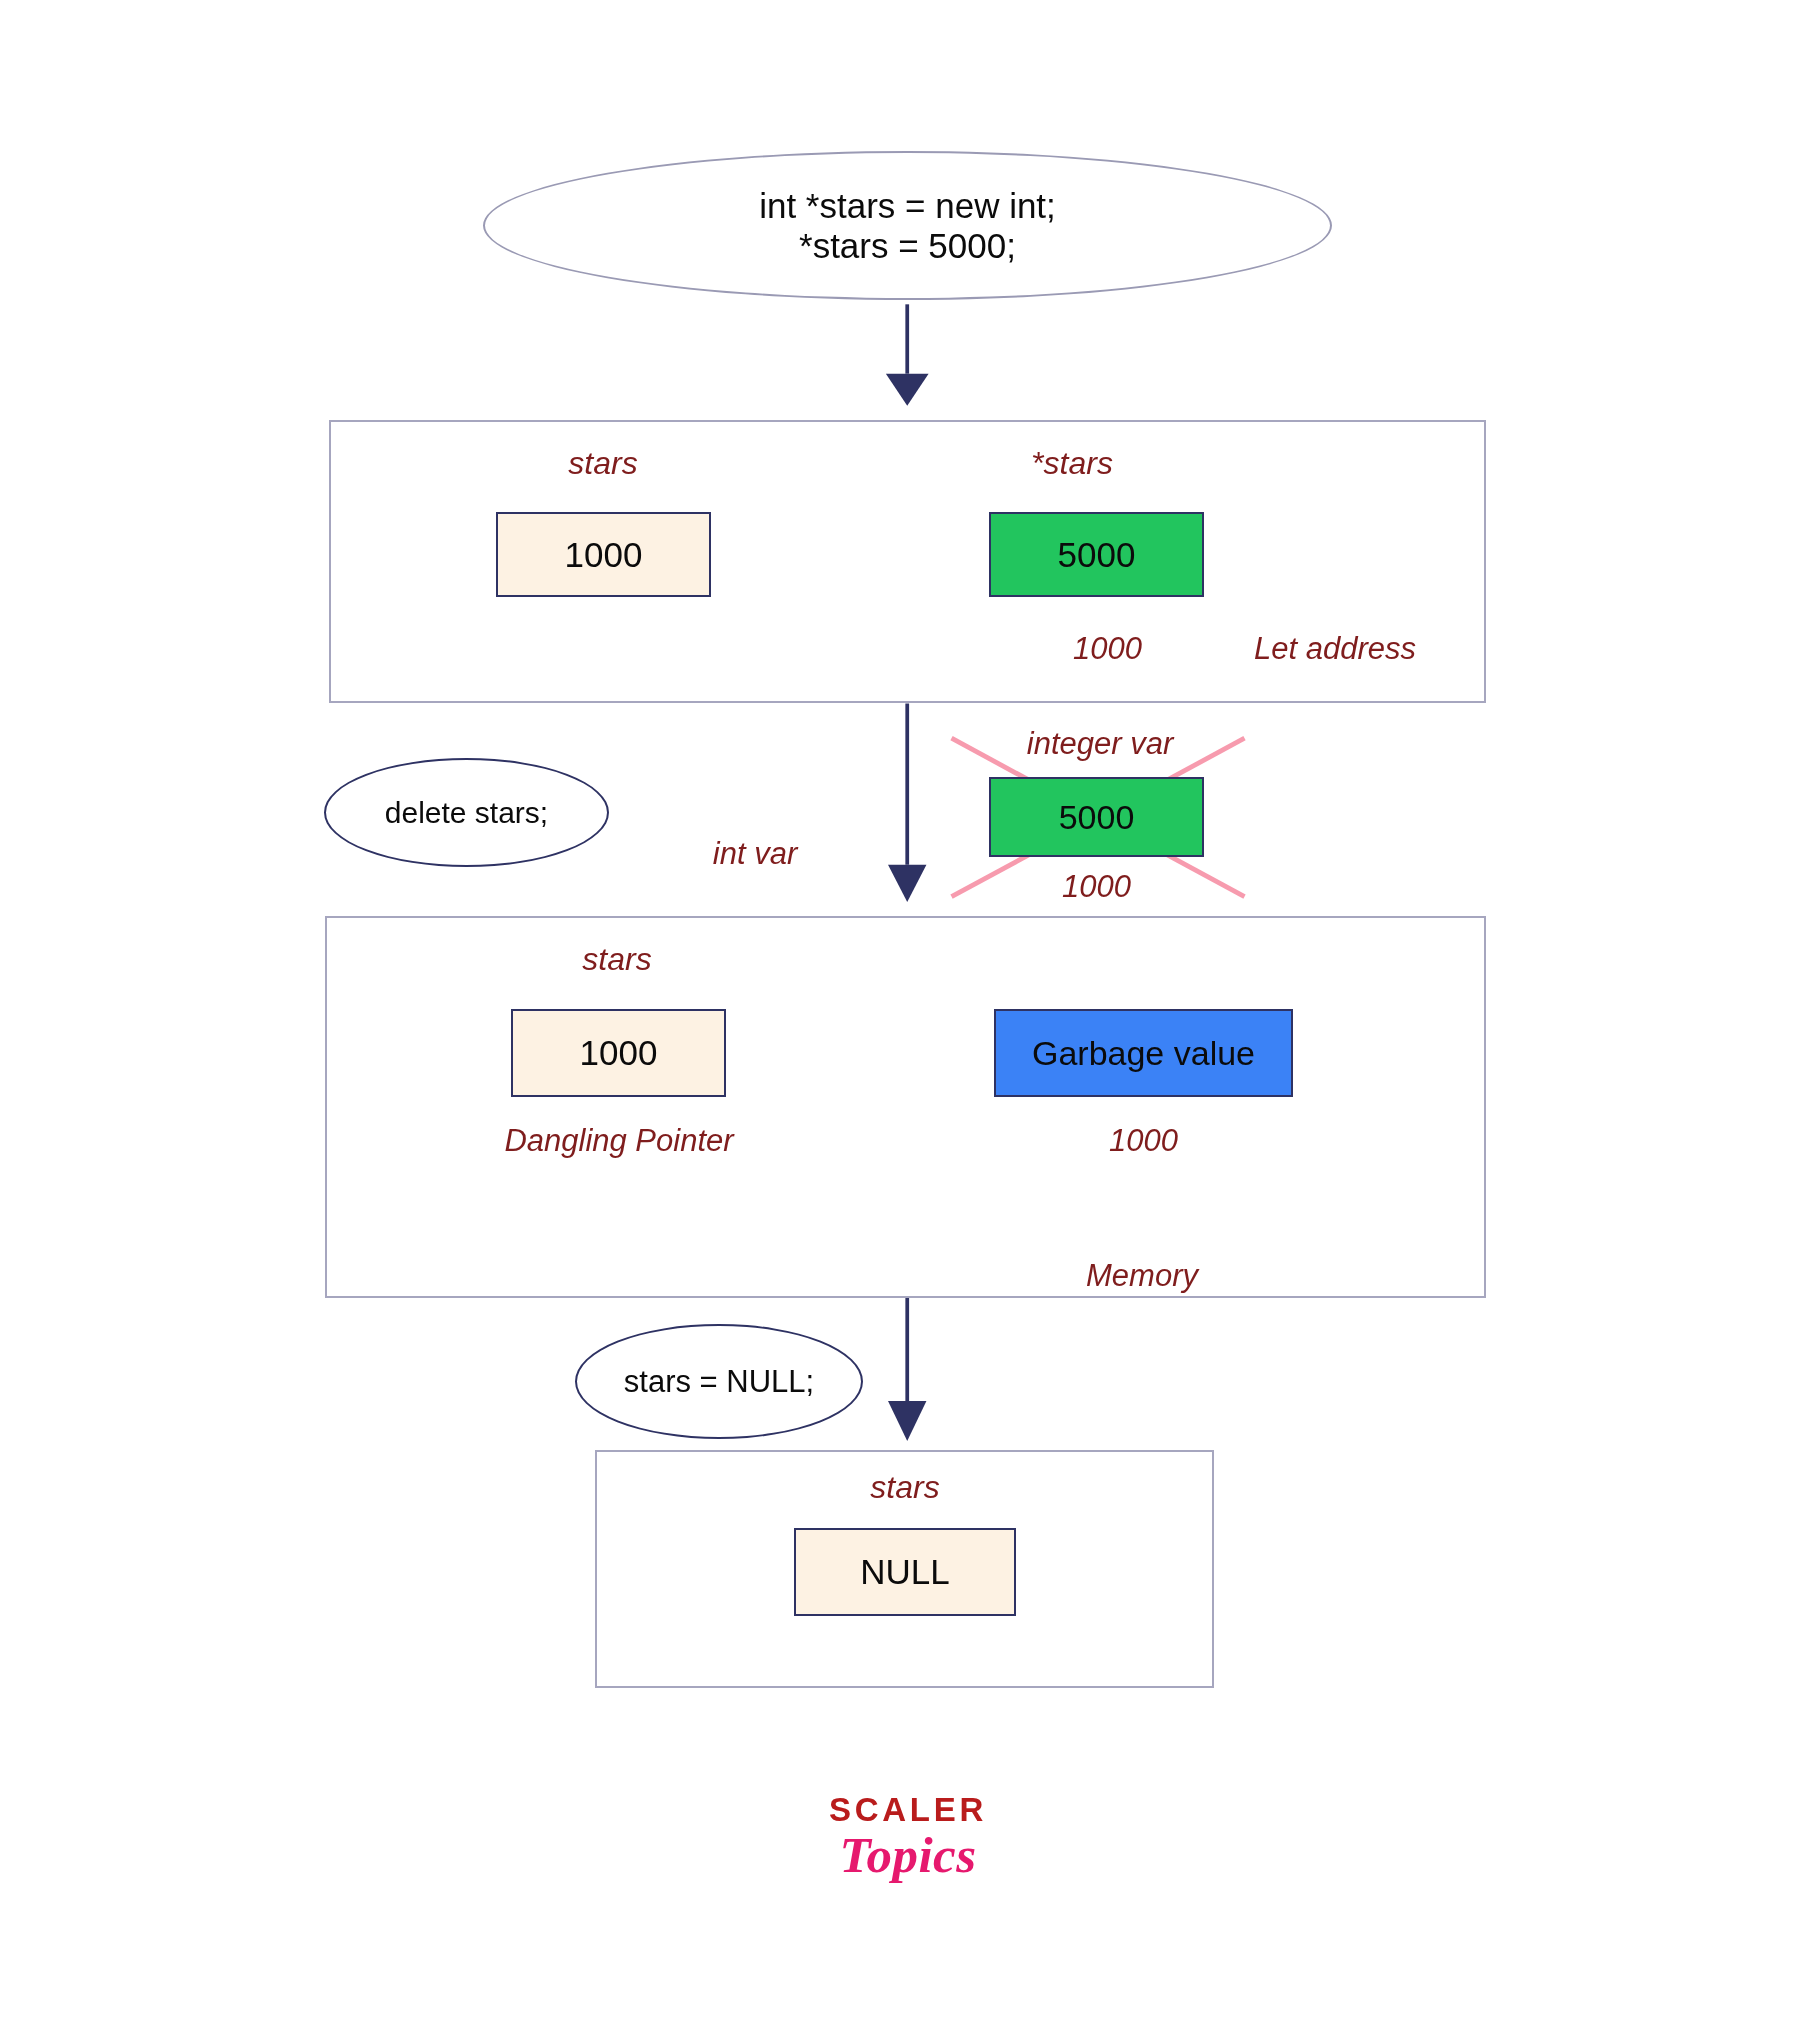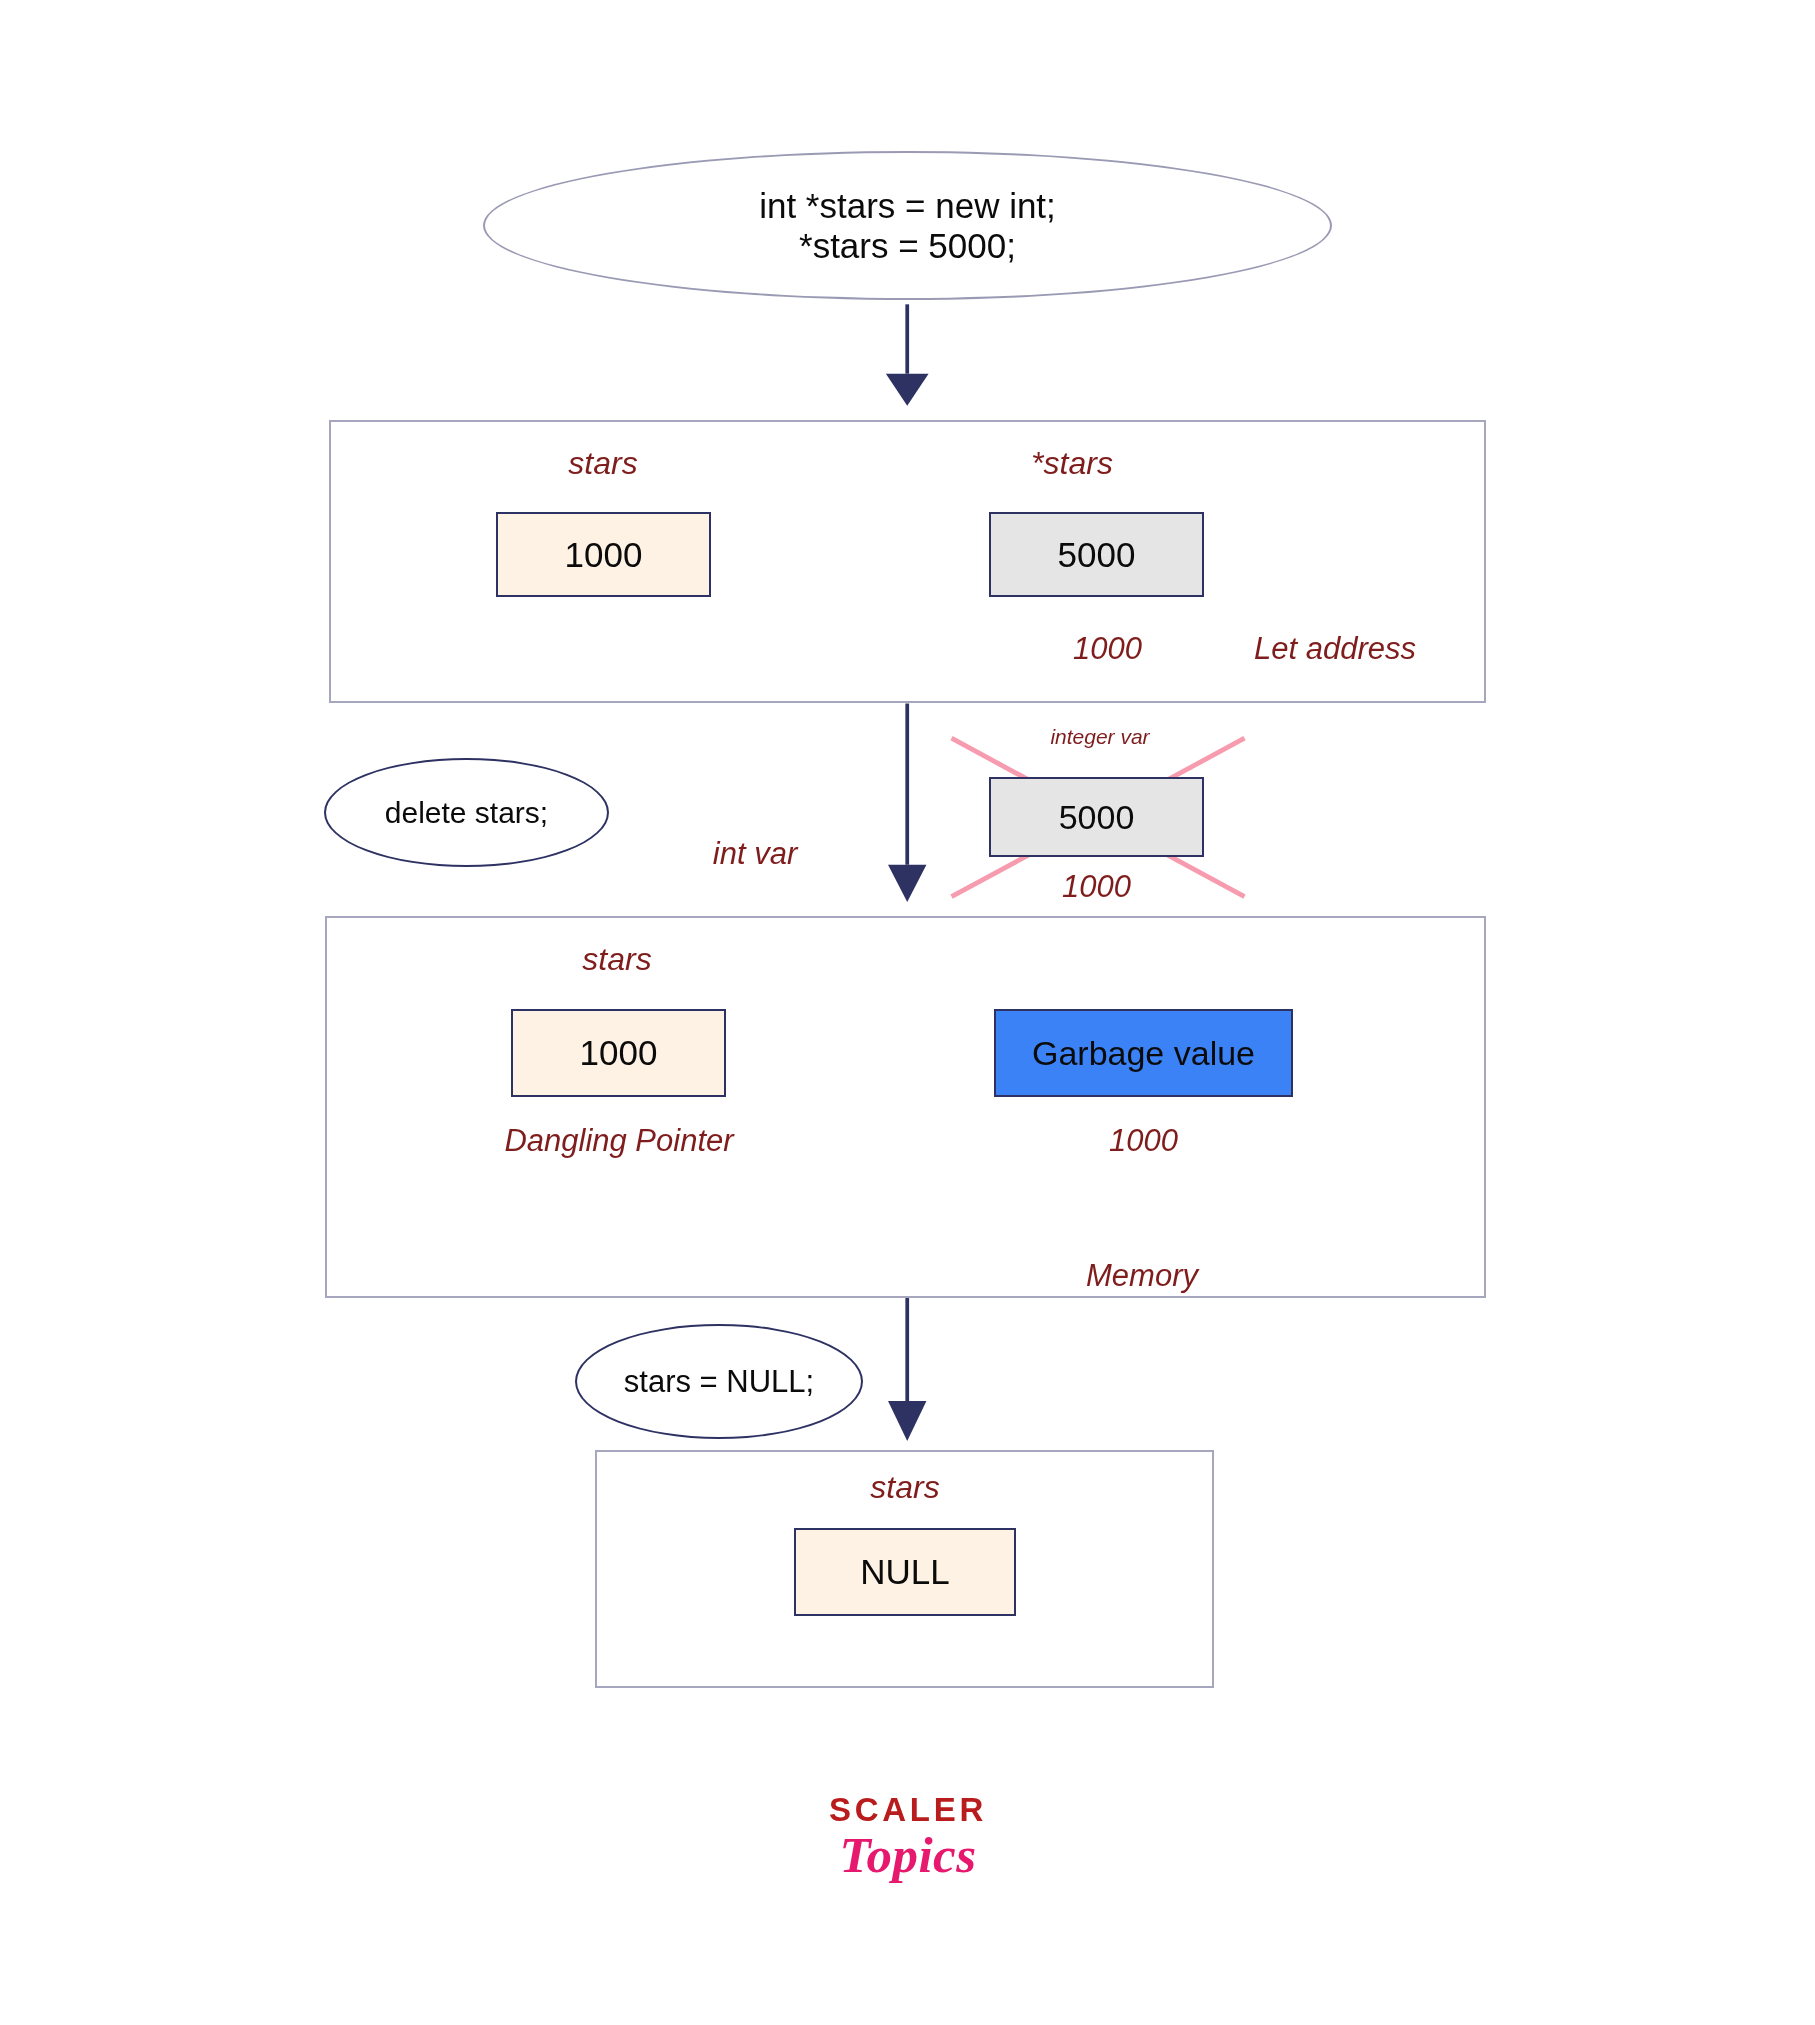--- a/index.html
+++ b/index.html
@@ -43,21 +43,21 @@
     position: absolute;
     box-sizing: border-box;
     border: 2.7px solid #2e3263;
     display: flex;
     align-items: center;
     justify-content: center;
     font-family: "Liberation Sans", sans-serif;
     color: #0b0b0b;
   }
   .cell-cream { background: #fdf2e3; }
-  .cell-lav   { background: #e5e5e5; }
+  .cell-lav   { background: #22c55e; }
   .cell-pink  { background: #3b82f6; }
 
   
   .ellipse {
     position: absolute;
     box-sizing: border-box;
     border-radius: 50%;
     background: #ffffff;
     display: flex;
     align-items: center;
@@ -174,21 +174,21 @@
 
   <div class="ellipse ellipse-navy" style="left:324px; top:758px; width:285px; height:109px; font-size:30px;">
     <span>delete stars;</span>
   </div>
 
   <div class="txt" style="left:635px; top:755px; width:240px; font-size:31px;">
     <div>int var</div>
     <div>deallocated</div>
   </div>
 
-  <div class="txt" style="left:977px; top:724px; width:246px; font-size:21px;">integer var</div>
+  <div class="txt" style="left:977px; top:724px; width:246px; font-size:31px;">integer var</div>
 
   <div class="cell cell-lav" style="left:989px; top:777px; width:215px; height:80px; font-size:34px;">
     <span>5000</span>
   </div>
 
   <div class="txt" style="left:989px; top:867px; width:215px; font-size:31px;">1000</div>
 
   <div class="panel" style="left:325px; top:916px; width:1161px; height:382px;"></div>
 
   <div class="txt" style="left:510px; top:939px; width:214px; font-size:32px;">stars</div>

